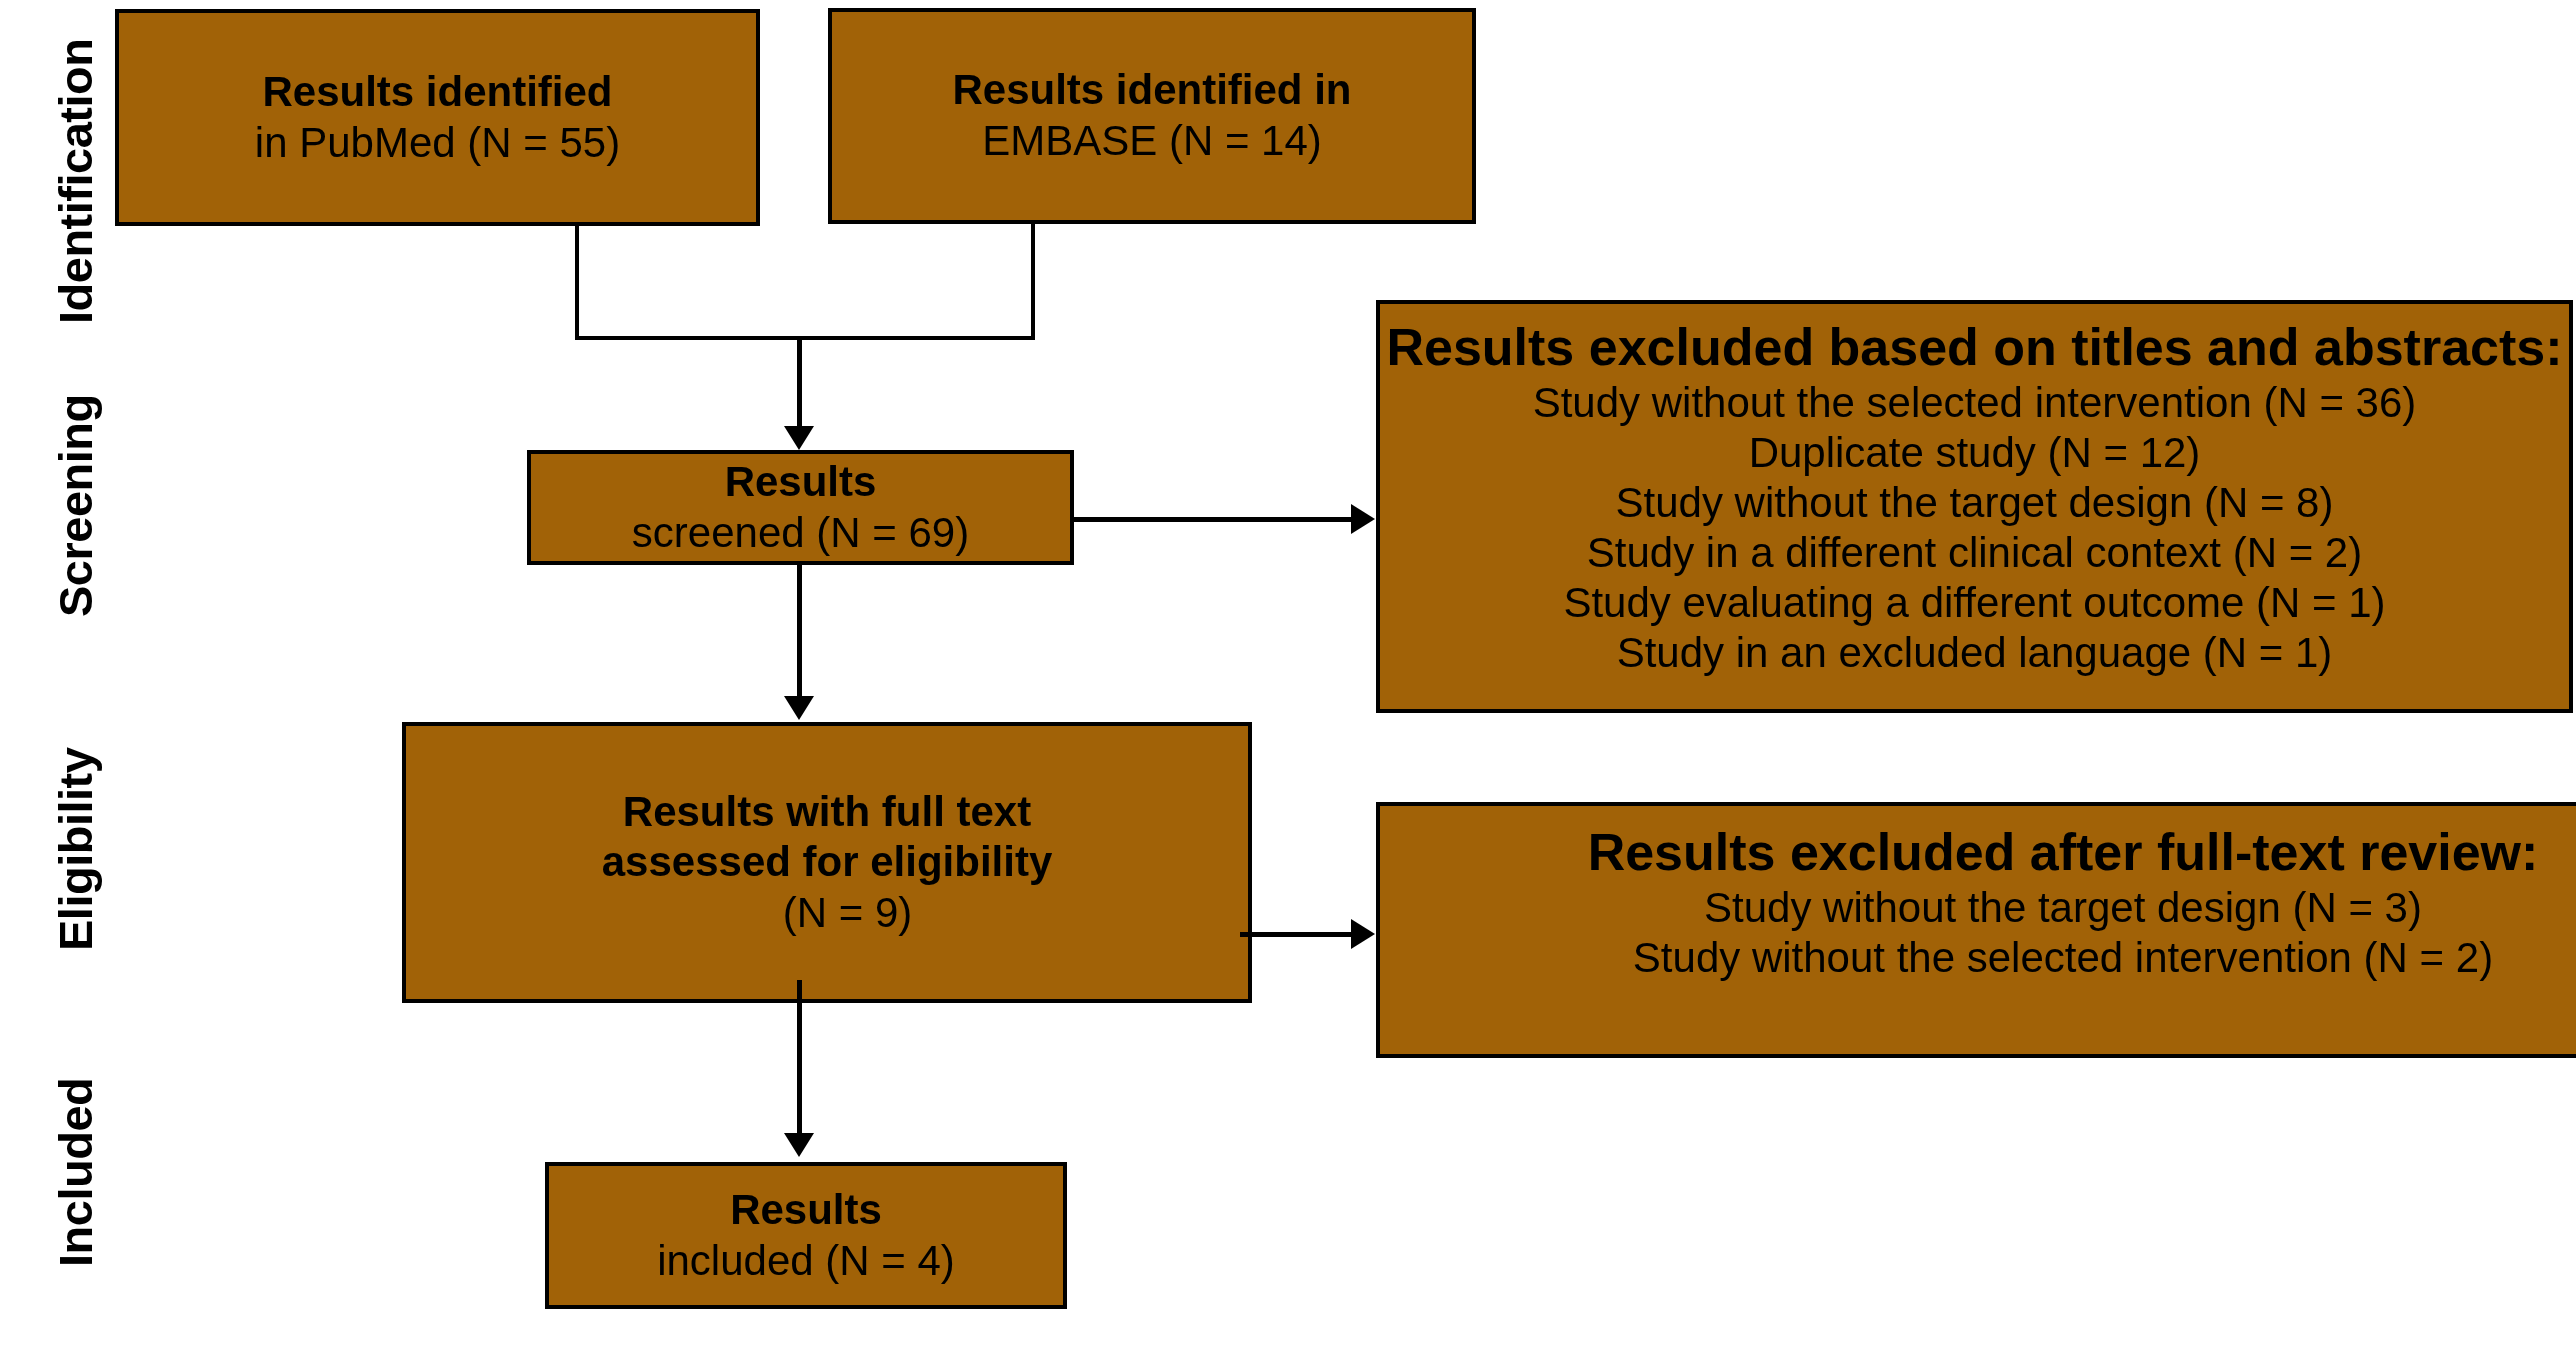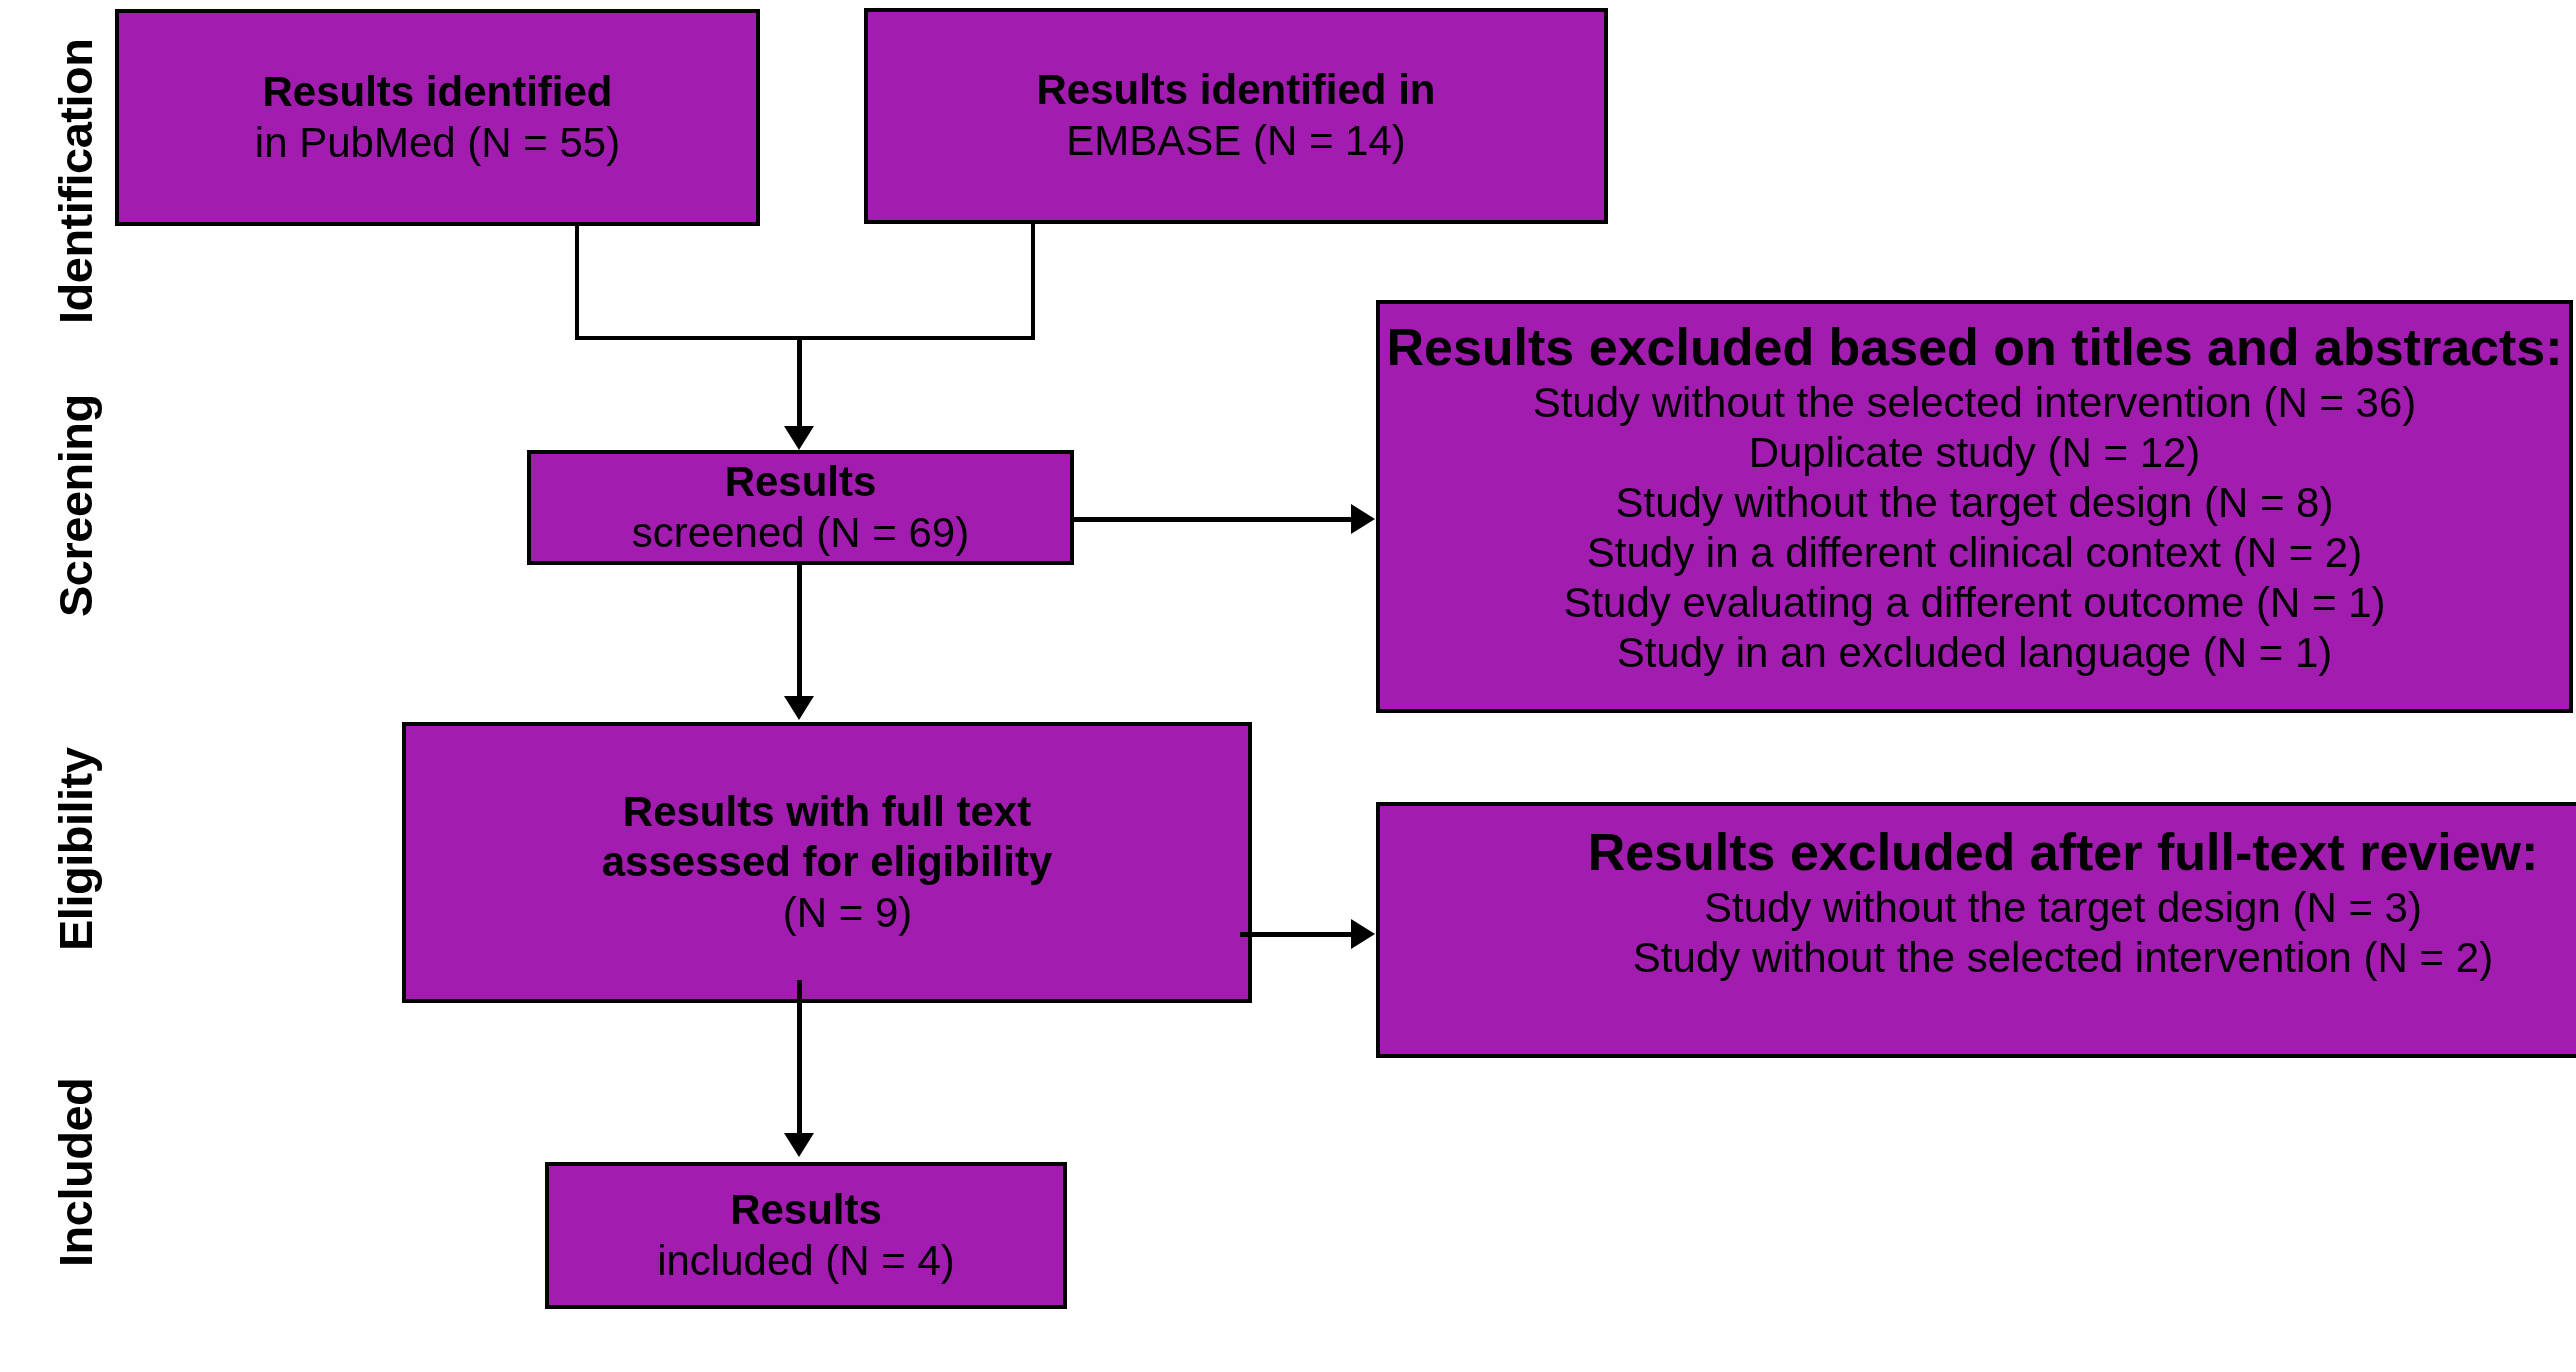--- a/index.html
+++ b/index.html
@@ -27,21 +27,21 @@
     white-space: nowrap;
     transform-origin: left top;
     transform: rotate(-90deg);
     color: #000;
   }
 
   
   .box {
     position: absolute;
     box-sizing: border-box;
-    background: #a21caf;
+    background: #a16207;
     border: 4.7px solid #000000;
     display: flex;
     flex-direction: column;
     align-items: center;
     justify-content: center;
     text-align: center;
   }
   .box.topalign {
     justify-content: flex-start;
   }
@@ -113,21 +113,21 @@
 
   <div class="stage-label" style="left:52px; top:1267px;">Included</div>
 
   <div class="box" style="left:115px; top:9.3px; width:645px; height:217px;">
     <div class="line b">Results identified</div>
     <div class="line">
       <span class="b">in PubMed</span><span>&nbsp;</span><span class="n">(N = 55)</span>
     </div>
   </div>
 
-  <div class="box" style="left:864px; top:7.5px; width:744px; height:216px;text-align:right;">
+  <div class="box" style="left:828px; top:7.5px; width:648px; height:216px;text-align:right;">
     <div class="line b">Results identified in</div>
     <div class="line">
       <span class="b">EMBASE</span><span>&nbsp;</span><span class="n">(N = 14)</span>
     </div>
   </div>
 
   <div class="vline thin" style="left:575px; top:226px; height:114px;"></div>
   <div class="vline thin" style="left:1031px; top:224px; height:116px;"></div>
 
   <div class="hline thin" style="left:575px; top:336px; width:459px;"></div>

